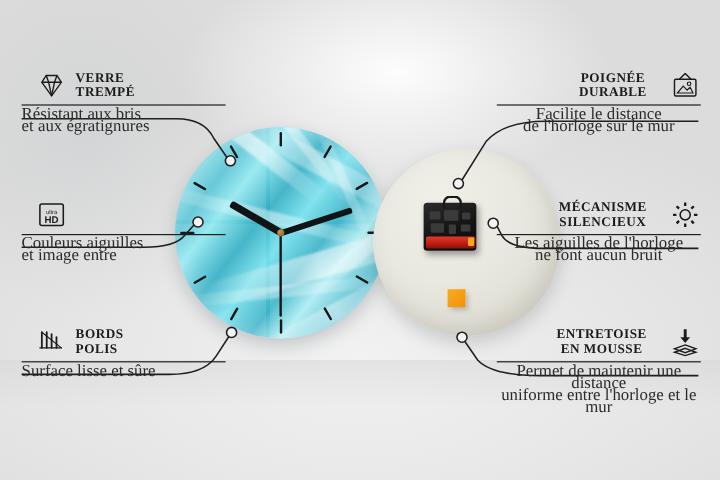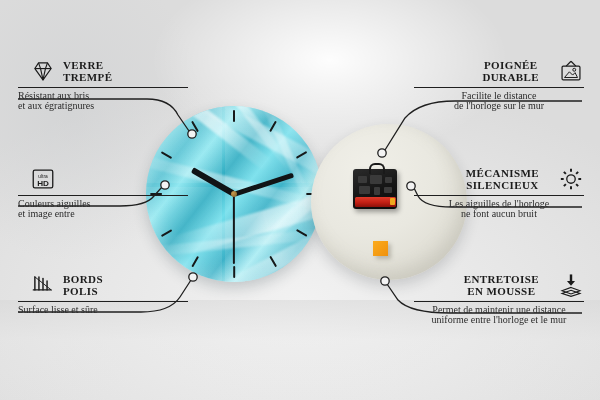--- a/index.html
+++ b/index.html
@@ -78,21 +78,21 @@
     text-transform: uppercase;
   }
   .co-rule {
     border: 0;
     border-top: 1.2px solid #1f1f1f;
     margin: 2px 0 3px 0;
     width: 100%;
   }
   .co-sub {
     font-family: "Liberation Serif", serif;
-    font-size: 10px;
+    font-size: 14px;
     line-height: 10px;
     color: #2b2b2b;
   }
   .co-icon {
     width: 26px;
     height: 26px;
     flex: 0 0 26px;
     display: block;
     margin-left: 12px;
   }

